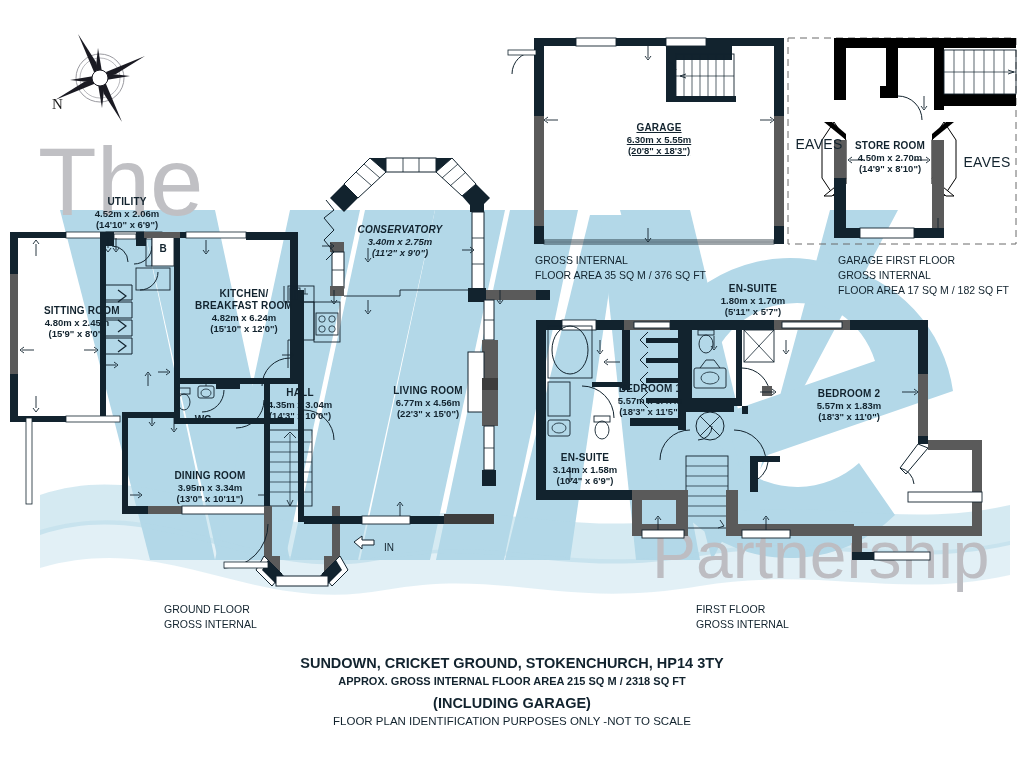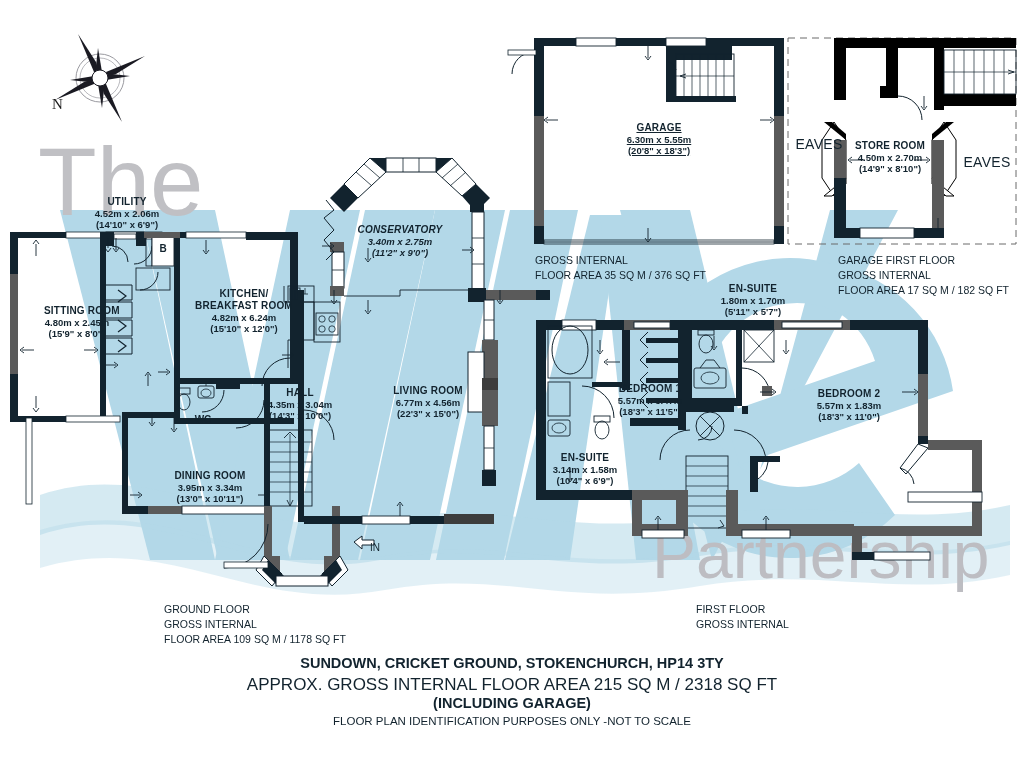--- a/index.html
+++ b/index.html
@@ -29,21 +29,21 @@
     font-family: "Liberation Sans", sans-serif;
     color: #12232e;
     white-space: nowrap;
     line-height: 1.18;
   }
   .room-name { font-weight: bold; font-size: 10px; letter-spacing: .2px; }
   .room-dim  { font-weight: bold; font-size: 9.5px; }
   .eaves     { font-weight: normal; font-size: 14px; letter-spacing:.3px; }
   .areablock { font-size: 10.5px; font-weight: normal; text-align: left; line-height: 1.45; color:#12232e;}
   .title1 { font-weight: bold; font-size: 14.5px; text-align:center; }
-  .title2 { font-weight: normal; font-size: 17px; text-align:center; }
+  .title2 { font-weight: bold; font-size: 11px; text-align:center; }
   .title3 { font-weight: bold; font-size: 14.5px; text-align:center; }
   .title4 { font-weight: normal; font-size: 11.5px; text-align:center; }
   .compass-n { font-family: "Liberation Serif", serif; font-size: 15px; color:#1a1a1a; }
   .in-label { font-size: 10px; font-weight: normal; }
   .b-label { font-size: 10px; font-weight: bold; }
   .wc-label { font-size: 10px; font-weight: bold; margin-top: 26px; }
 </style>
 </head>
 <body>
 
@@ -552,21 +552,21 @@
       <div class="room-dim">6.77m x 4.56m</div>
       <div class="room-dim">(22'3" x 15'0")</div>
     </div>
 
     <div class="lbl" style="left:140px; top:442px; width:140px;margin-top:28px;">
       <div class="room-name">DINING ROOM</div>
       <div class="room-dim">3.95m x 3.34m</div>
       <div class="room-dim">(13'0" x 10'11")</div>
     </div>
 
-    <div class="lbl in-label" style="left:370px; top:542px; width:24px; text-align:left;">IN</div>
+    <div class="lbl in-label" style="left:370px; top:542px; width:24px; text-align:right;">IN</div>
 
     <div class="lbl" style="left:600px; top:122px; width:118px;text-decoration:underline;">
       <div class="room-name">GARAGE</div>
       <div class="room-dim">6.30m x 5.55m</div>
       <div class="room-dim">(20'8" x 18'3")</div>
     </div>
 
     <div class="lbl eaves" style="left:790px; top:136px; width:58px;">EAVES</div>
 
     <div class="lbl eaves" style="left:958px; top:154px; width:58px;">EAVES</div>
@@ -608,21 +608,20 @@
 
     <div class="lbl" style="left:530px; top:452px; width:110px;">
       <div class="room-name">EN-SUITE</div>
       <div class="room-dim">3.14m x 1.58m</div>
       <div class="room-dim">(10'4" x 6'9")</div>
     </div>
 
     <div class="lbl areablock" style="left:164px; top:602px; width:300px; text-align:left;">
       <div>GROUND FLOOR</div>
       <div>GROSS INTERNAL</div>
-      <div>FLOOR AREA 109 SQ M / 1178 SQ FT</div>
     </div>
 
     <div class="lbl areablock" style="left:696px; top:602px; width:300px; text-align:left;">
       <div>FIRST FLOOR</div>
       <div>GROSS INTERNAL</div>
     </div>
 
     <div class="lbl title1" style="left:0px; top:655px; width:1024px;">SUNDOWN, CRICKET GROUND, STOKENCHURCH, HP14 3TY</div>
     <div class="lbl title2" style="left:0px; top:675px; width:1024px;">APPROX. GROSS INTERNAL FLOOR AREA 215 SQ M / 2318 SQ FT</div>
     <div class="lbl title4" style="left:0px; top:715px; width:1024px;">FLOOR PLAN IDENTIFICATION PURPOSES ONLY -NOT TO SCALE</div>

